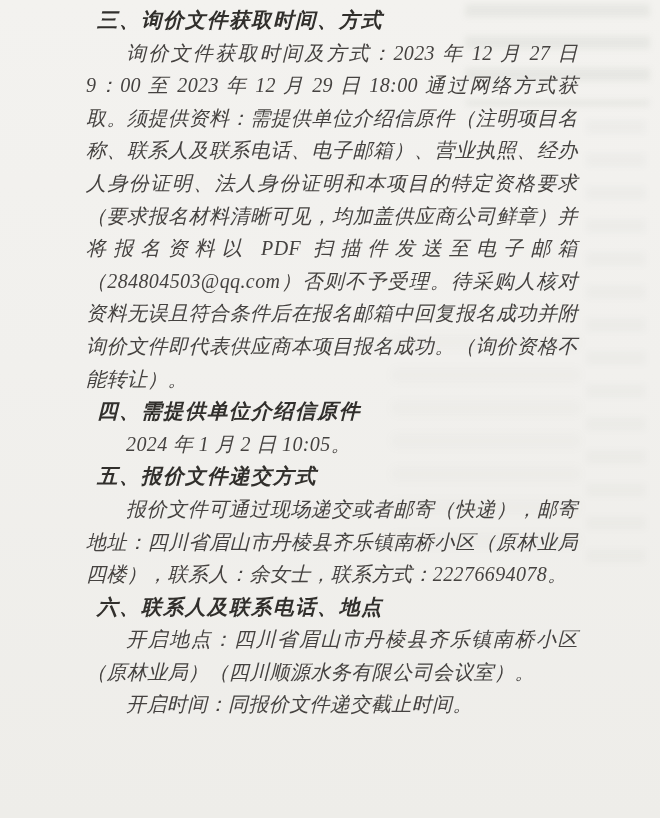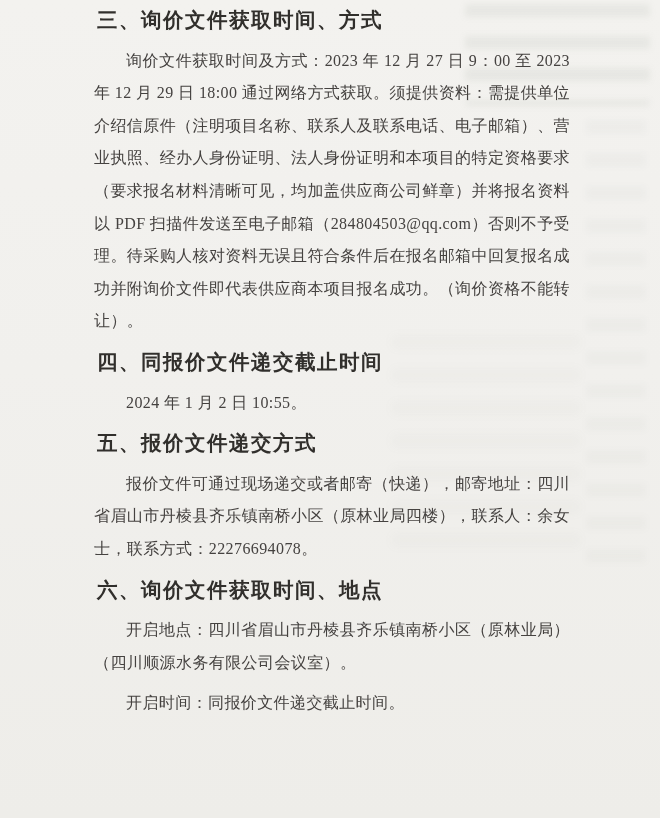--- a/index.html
+++ b/index.html
@@ -12,20 +12,21 @@
     overflow: hidden;
     background: #e9e8e5;
   }
   .page {
     position: relative;
     width: 660px;
     height: 818px;
     background: linear-gradient(180deg, #f3f2ef 0%, #f1f0ed 45%, #eeede9 100%);
     font-family: "Liberation Serif", "DejaVu Serif", serif;
     overflow: hidden;
+    font-style: italic;
   }
   
   .ghost {
     position: absolute;
     pointer-events: none;
   }
   .ghost-top {
     left: 465px; top: 4px; width: 185px; height: 102px;
     background: repeating-linear-gradient(to bottom,
       rgba(138,148,136,0.20) 0px, rgba(138,148,136,0.20) 13px,
@@ -63,22 +64,22 @@
     margin: 0;
     padding-left: 11px;
     font-size: 20.5px;
     line-height: 32.6px;
     font-weight: 700;
     letter-spacing: 1.5px;
     color: #312f2c;
     white-space: nowrap;
   }
   .para {
-    margin: 8px;
-    font-size: 16px;
+    margin: 0;
+    font-size: 20px;
     line-height: 32.6px;
     text-indent: 2em;
     text-align: justify;
     text-justify: inter-character;
     letter-spacing: 0.4px;
     color: #454240;
   }
 </style>
 </head>
 <body>
@@ -90,30 +91,30 @@
   <div class="ghost ghost-mid"></div>
 
   <div class="content">
 
     <section class="sec">
       <h2 class="hd">三、询价文件获取时间、方式</h2>
       <p class="para">询价文件获取时间及方式：2023 年 12 月 27 日 9：00 至 2023 年 12 月 29 日 18:00 通过网络方式获取。须提供资料：需提供单位介绍信原件（注明项目名称、联系人及联系电话、电子邮箱）、营业执照、经办人身份证明、法人身份证明和本项目的特定资格要求（要求报名材料清晰可见，均加盖供应商公司鲜章）并将报名资料以 PDF 扫描件发送至电子邮箱（284804503@qq.com）否则不予受理。待采购人核对资料无误且符合条件后在报名邮箱中回复报名成功并附询价文件即代表供应商本项目报名成功。（询价资格不能转让）。</p>
     </section>
 
     <section class="sec">
-      <h2 class="hd">四、同报价文件递交截止时间</h2>
-      <p class="para">2024 年 1 月 2 日 10:55。</p>
+      <h2 class="hd">四、需提供单位介绍信原件</h2>
+      <p class="para">2024 年 1 月 2 日 10:05。</p>
     </section>
 
     <section class="sec">
       <h2 class="hd">五、报价文件递交方式</h2>
       <p class="para">报价文件可通过现场递交或者邮寄（快递），邮寄地址：四川省眉山市丹棱县齐乐镇南桥小区（原林业局四楼），联系人：余女士，联系方式：22276694078。</p>
     </section>
 
     <section class="sec">
-      <h2 class="hd">六、询价文件获取时间、地点</h2>
+      <h2 class="hd">六、联系人及联系电话、地点</h2>
       <p class="para">开启地点：四川省眉山市丹棱县齐乐镇南桥小区（原林业局）（四川顺源水务有限公司会议室）。</p>
       <p class="para">开启时间：同报价文件递交截止时间。</p>
     </section>
 
 
   </div>
 </div>
 
 </body></html>

